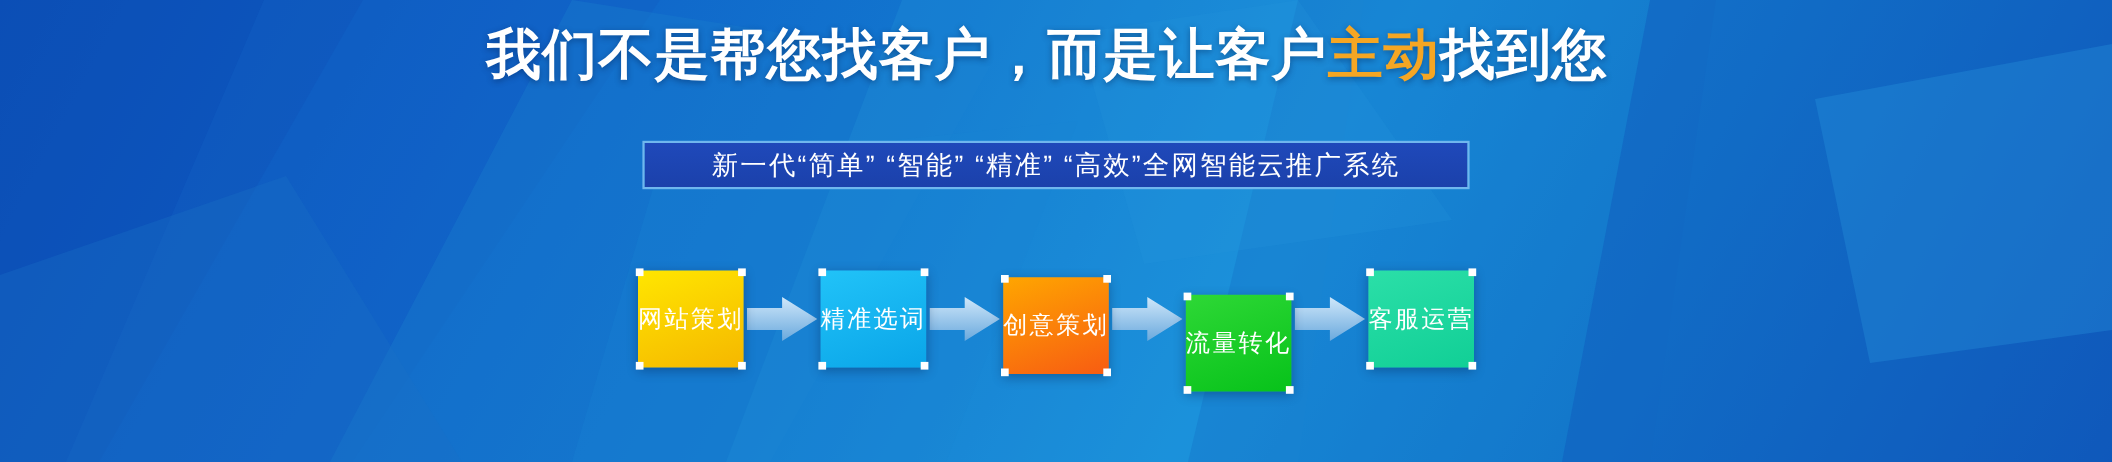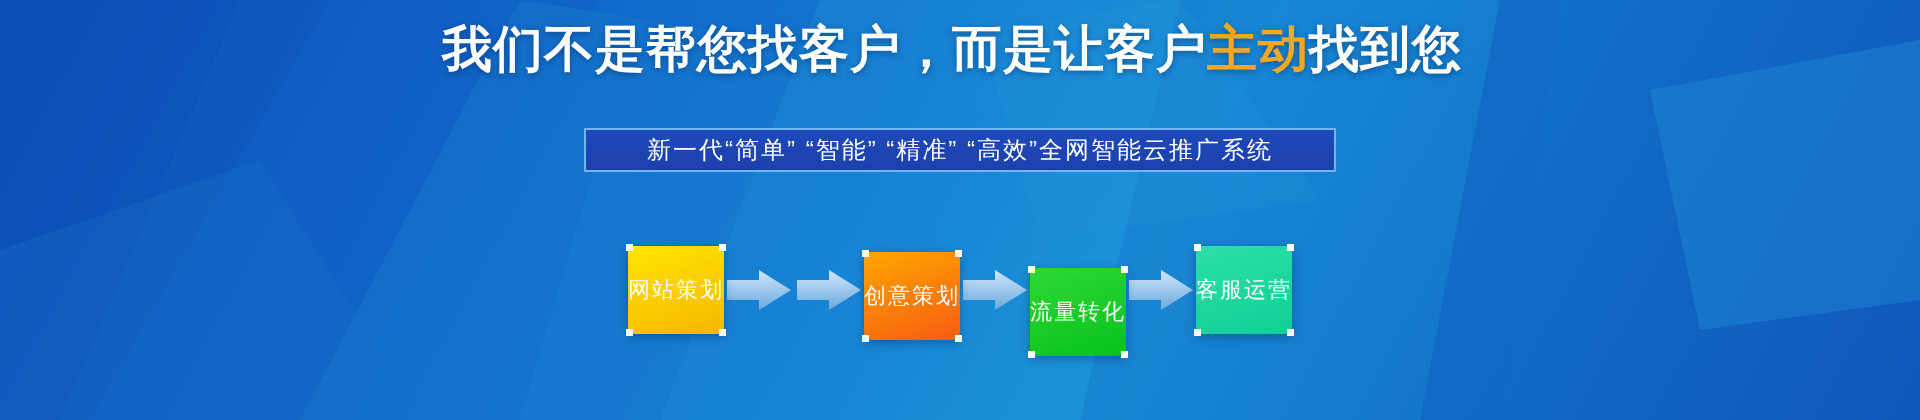--- a/index.html
+++ b/index.html
@@ -158,20 +158,28 @@
         <defs>
           <linearGradient id="arrGrad" x1="0" y1="0" x2="0" y2="1">
             <stop offset="0%" stop-color="#cfe7fa"></stop>
             <stop offset="100%" stop-color="#6aa9dd"></stop>
           </linearGradient>
         </defs>
         <polygon points="0,10 32,10 32,0 64,20 32,40 32,30 0,30" fill="url(#arrGrad)"></polygon>
       </svg>
     </div>
 
+    <div class="step" style="background: linear-gradient(160deg,#21c3f8 0%,#0aa5e8 100%);">
+      <span class="corner c-tl"></span>
+      <span class="corner c-tr"></span>
+      <span class="corner c-bl"></span>
+      <span class="corner c-br"></span>
+      <span class="step-line">精准</span>
+      <span class="step-line">选词</span>
+    </div>
 
     <div class="arrow">
       <svg width="64" height="40" viewBox="0 0 64 40" aria-hidden="true">
         <polygon points="0,10 32,10 32,0 64,20 32,40 32,30 0,30" fill="url(#arrGrad)"></polygon>
       </svg>
     </div>
 
     <div class="step" style="background: linear-gradient(160deg,#ffa600 0%,#f75c12 100%); margin-top: 12px;">
       <span class="corner c-tl"></span>
       <span class="corner c-tr"></span>

